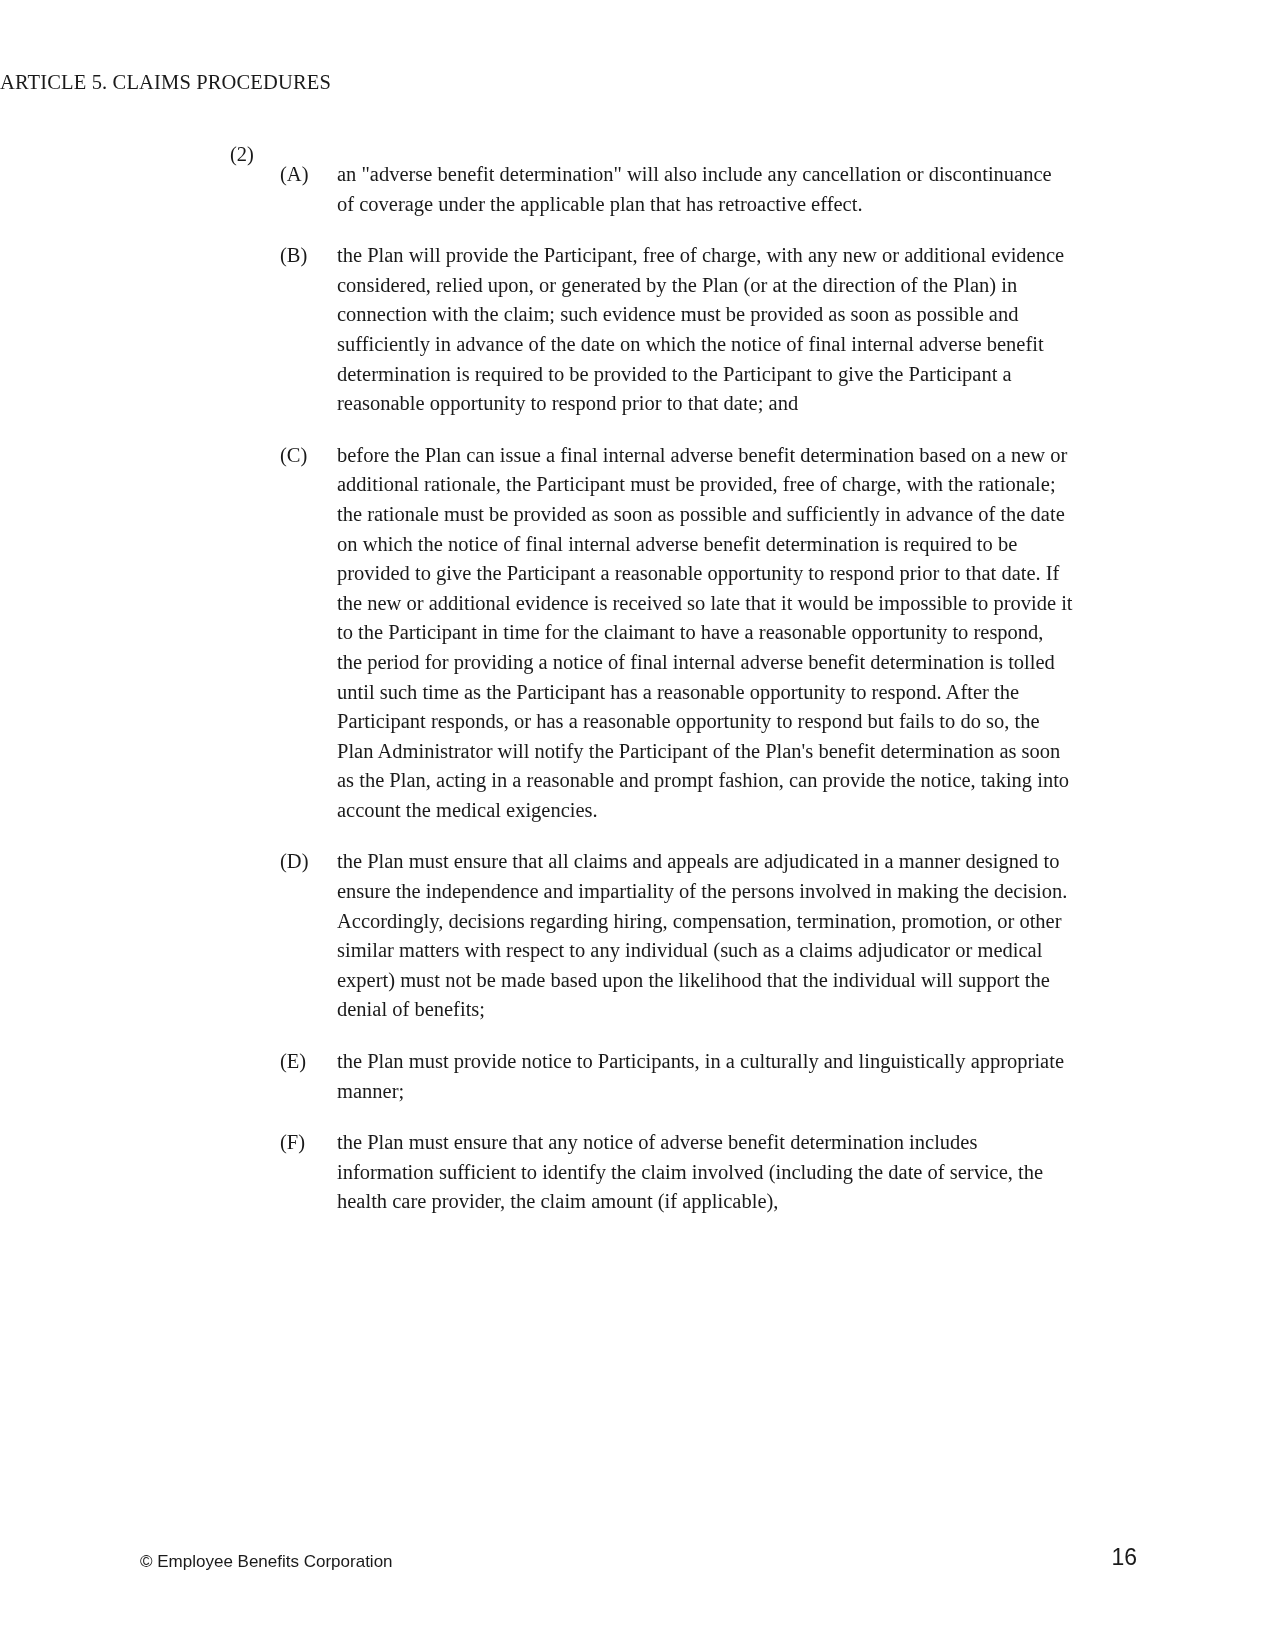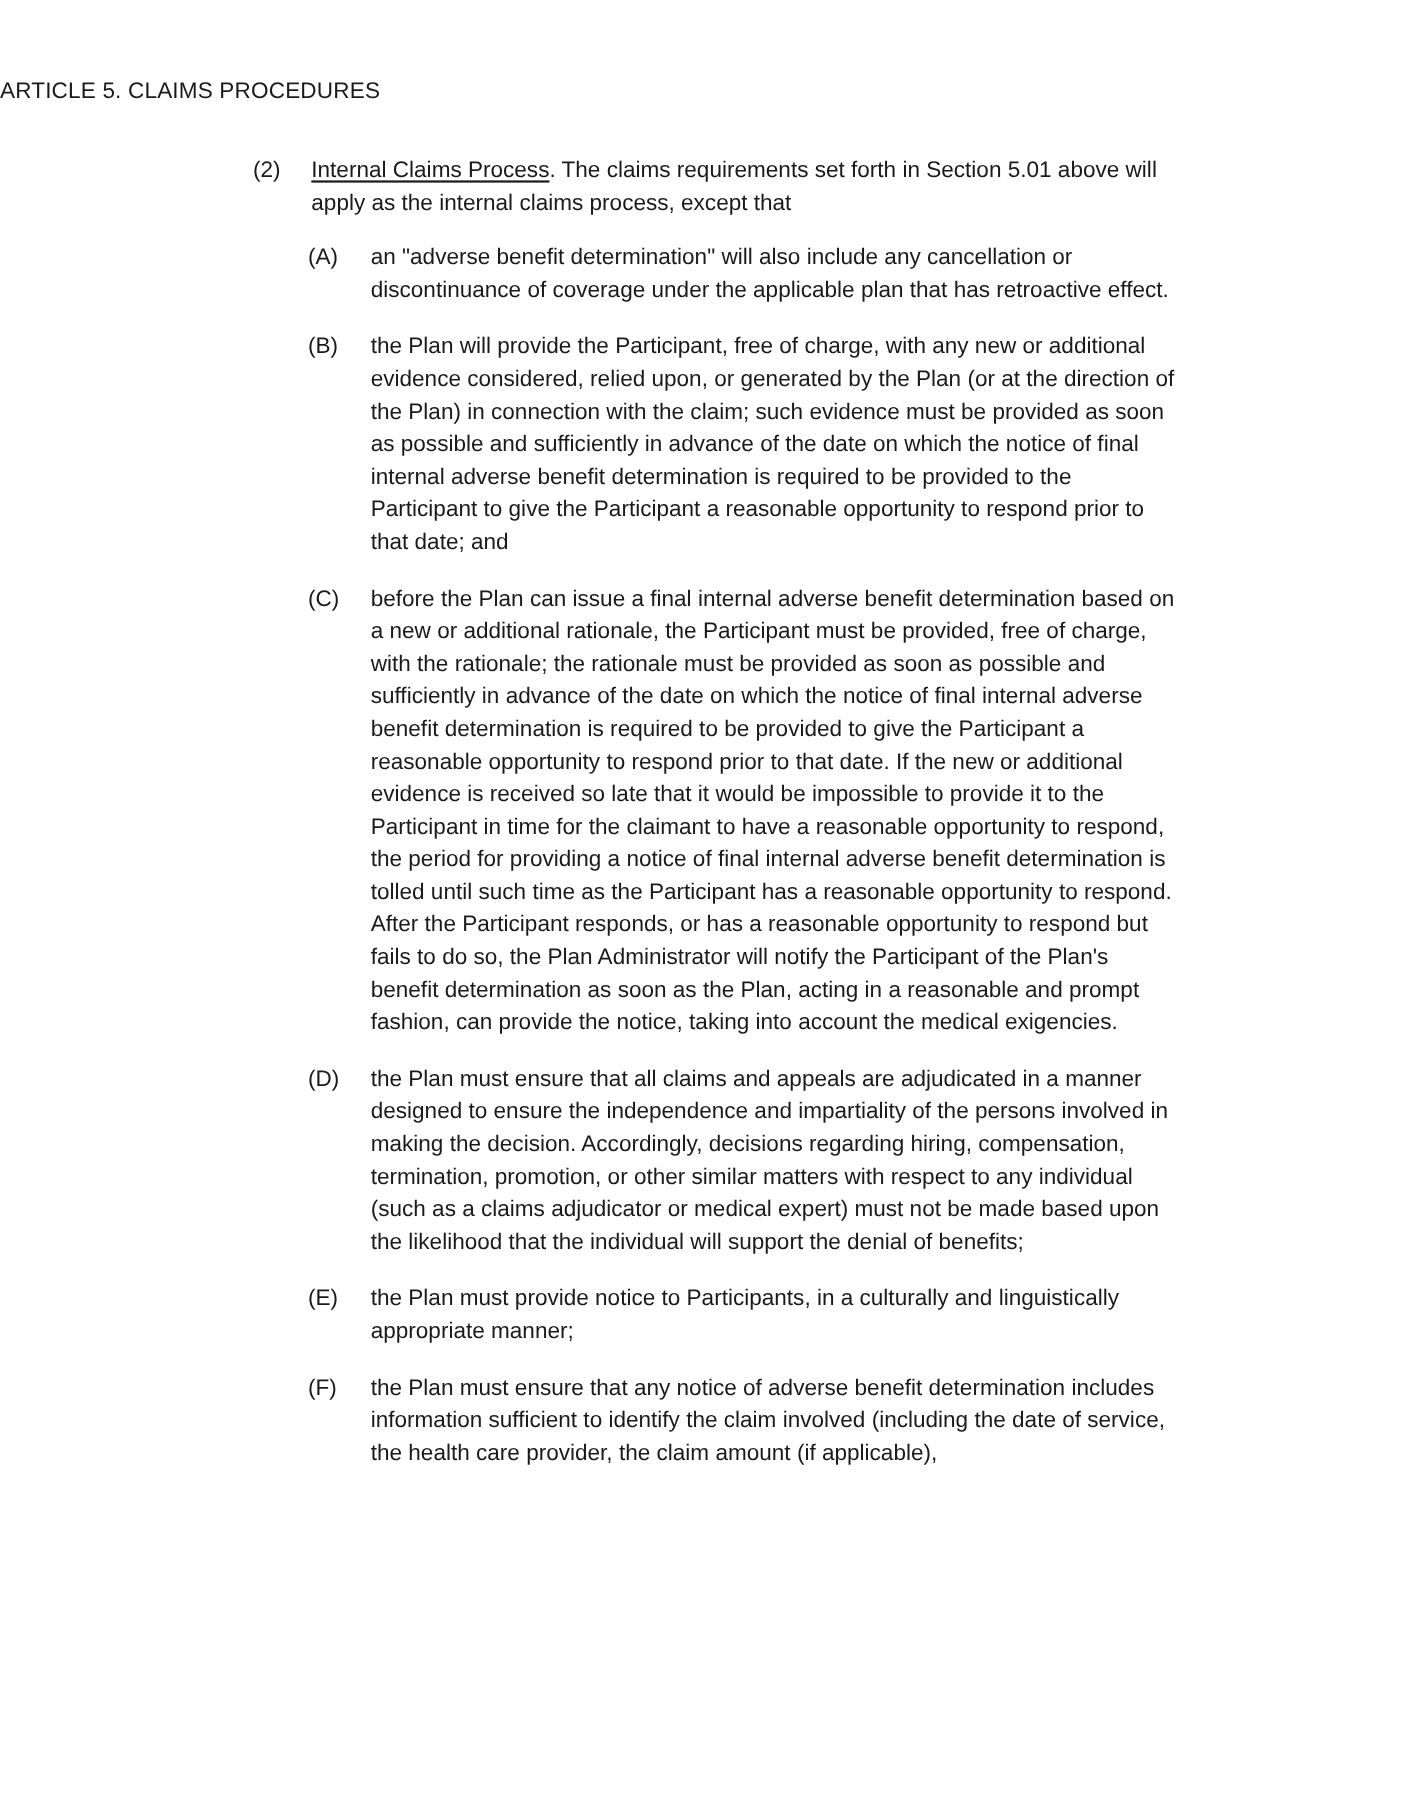--- a/index.html
+++ b/index.html
@@ -42,20 +42,21 @@
     left: 228px;
     width: 845px;
   }
 
   
   .para {
     font-size: 20.5px;
     line-height: 29.6px;
     color: #1a1a1a;
     text-align: left;
+    font-family: Liberation Serif, serif;
   }
 
   
   .cont-l1 {
     margin: 0 0 20px 0;
     padding-left: 55px;
   }
 
   
   .item-l1 {
@@ -115,21 +116,20 @@
 
 <div class="page">
 
   <div class="doc-header para">ARTICLE 5. CLAIMS PROCEDURES</div>
 
   <div class="body-col">
 
 
     <div class="para item-l1">
       <span class="marker">(2)</span>
-      <span><span class="underline">Internal Claims Process</span><span>. The claims requirements set forth in Section 5.01 above will apply as the internal claims process, except that</span></span>
     </div>
 
     <div class="para item-l2">
       <span class="marker">(A)</span>
       <span>an "adverse benefit determination" will also include any cancellation or discontinuance of coverage under the applicable plan that has retroactive effect.</span>
     </div>
 
     <div class="para item-l2">
       <span class="marker">(B)</span>
       <span>the Plan will provide the Participant, free of charge, with any new or additional evidence considered, relied upon, or generated by the Plan (or at the direction of the Plan) in connection with the claim; such evidence must be provided as soon as possible and sufficiently in advance of the date on which the notice of final internal adverse benefit determination is required to be provided to the Participant to give the Participant a reasonable opportunity to respond prior to that date; and</span>
@@ -150,14 +150,18 @@
       <span>the Plan must provide notice to Participants, in a culturally and linguistically appropriate manner;</span>
     </div>
 
     <div class="para item-l2">
       <span class="marker">(F)</span>
       <span>the Plan must ensure that any notice of adverse benefit determination includes information sufficient to identify the claim involved (including the date of service, the health care provider, the claim amount (if applicable),</span>
     </div>
 
   </div>
 
+  <div class="doc-footer">
+    <div class="footer-left">© Employee Benefits Corporation</div>
+    <div class="footer-right">16</div>
+  </div>
 
 </div>
 
 </body></html>

